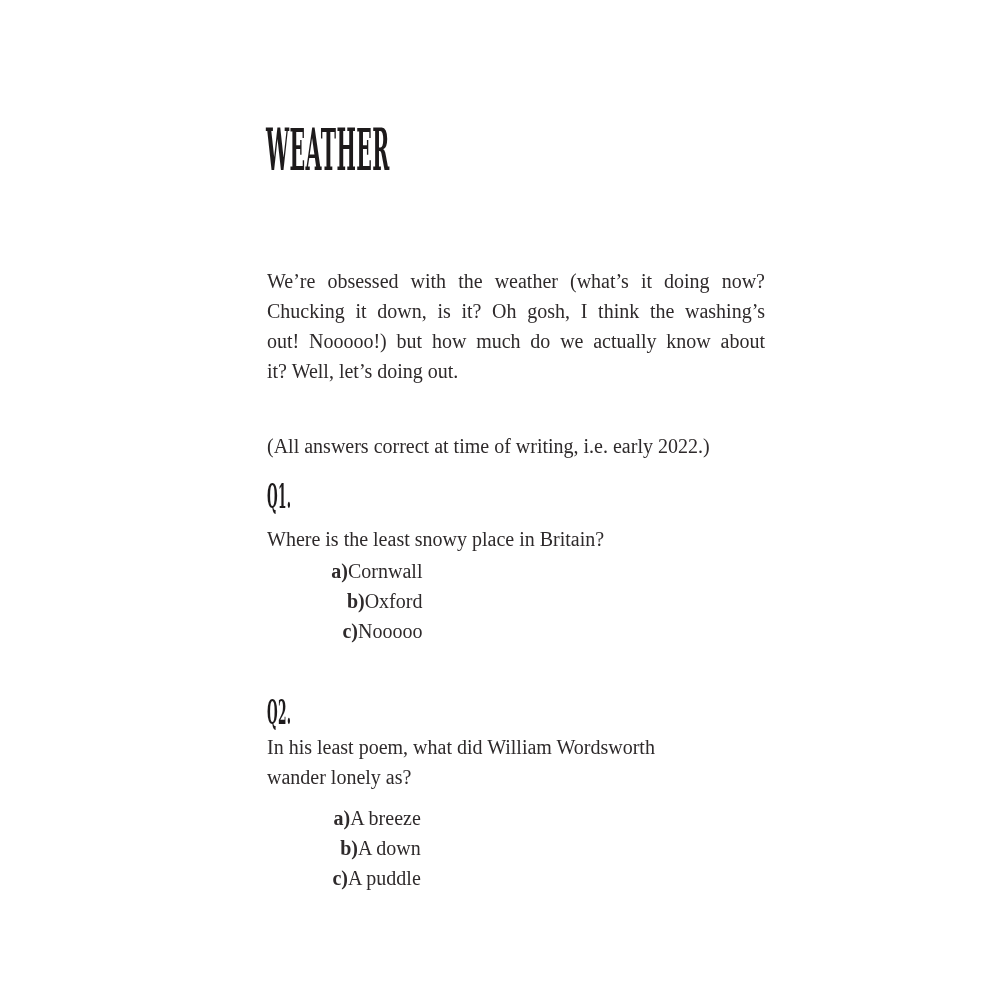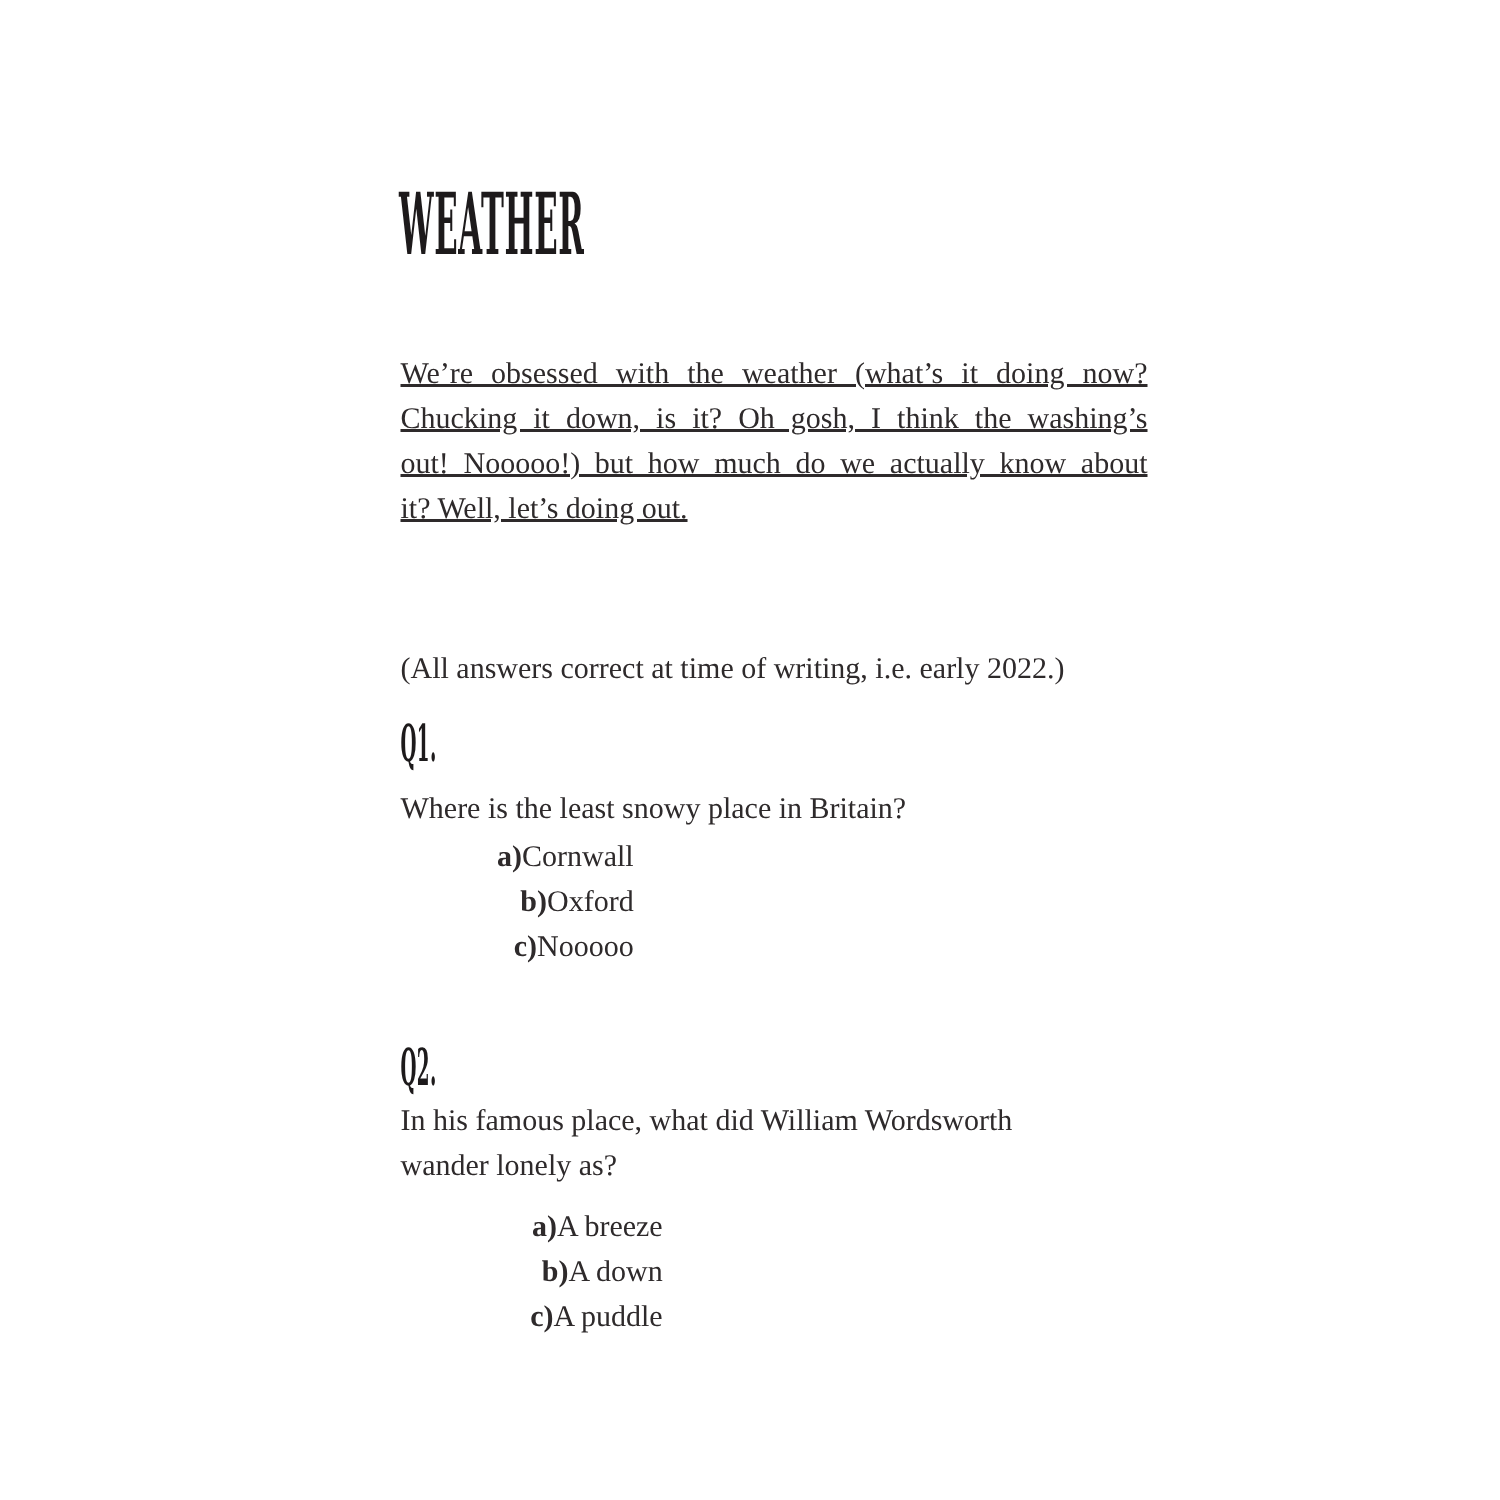--- a/index.html
+++ b/index.html
@@ -36,23 +36,22 @@
     top:121px;
     font-size:57px;
   }
   .body-text{
     font-size:20px;
     line-height:30px;
   }
   .intro{
     position:absolute;
     left:267px;
-    top:234px;
+    top:266px;
     width:498px;
-    text-decoration:underline;
   }
   .jline{
     text-align:justify;
     text-align-last:justify;
   }
   .jline.last{
     text-align:left;
     text-align-last:left;
   }
   .note{
@@ -75,21 +74,21 @@
     width:510px;
   }
   .q1-text{top:524px;}
   .q2-text{top:732px;}
   .options{
     position:absolute;
     left:307px;
     list-style:none;
   }
   .q1-options{top:556px;}
-  .q2-options{top:803px;margin-left:21px;}
+  .q2-options{top:803px;}
   .options li{
     line-height:30px;
     font-size:20px;
     text-align:right;
   }
   .okey{
     display:inline-block;
     width:41px;
     font-weight:700;
   }
@@ -124,21 +123,21 @@
       <span class="okey">b)</span><span class="otext">Oxford</span>
     </li>
     <li>
       <span class="okey">c)</span><span class="otext">Nooooo</span>
     </li>
   </ul>
 
   <div class="display qlabel q2-label">Q2.</div>
 
   <div class="qtext q2-text body-text">
-    <div>In his famous place, what did William Wordsworth</div>
+    <div>In his least poem, what did William Wordsworth</div>
     <div>wander lonely as?</div>
   </div>
 
   <ul class="options q2-options">
     <li>
       <span class="okey">a)</span><span class="otext">A breeze</span>
     </li>
     <li>
       <span class="okey">b)</span><span class="otext">A down</span>
     </li>

